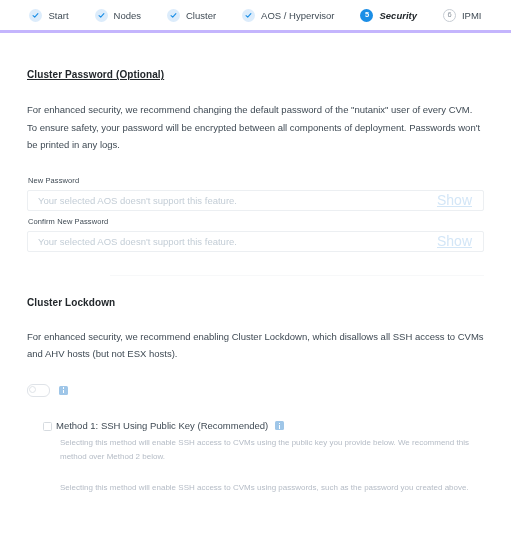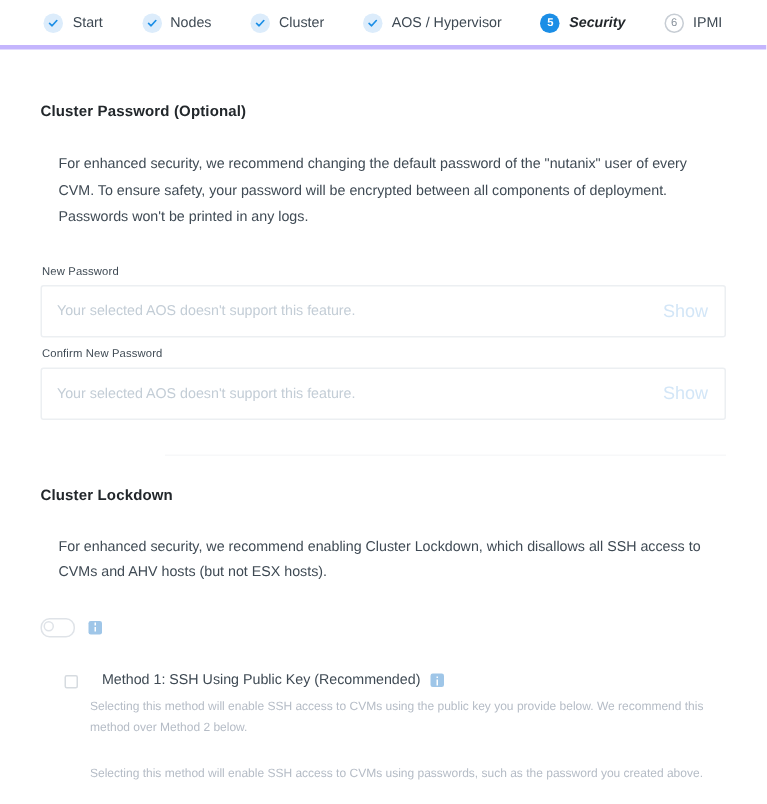--- a/index.html
+++ b/index.html
@@ -82,32 +82,32 @@
     font-size: 10px;
     font-weight: bold;
     color: #22272b;
     margin: 0;
     letter-spacing: 0.1px;
   }
   .body-text {
     font-size: 9.5px;
     line-height: 1.85;
     color: #3f4a54;
-    margin: 12px;
+    margin: 0;
   }
 
   .field-label {
     font-size: 7.5px;
     color: #3f4a54;
     margin: 0 0 5px 1px;
     letter-spacing: 0.1px;
   }
   .input-wrap {
     position: relative;
-    height: 35px;
+    height: 21px;
     border: 1px solid #eceff2;
     border-radius: 2px;
     background: #ffffff;
     display: flex;
     align-items: center;
     box-sizing: border-box;
   }
   .input-wrap input {
     border: 0;
     outline: 0;
@@ -117,25 +117,26 @@
     padding: 0 10px;
     font-family: "Liberation Sans", sans-serif;
     font-size: 9.5px;
     color: #3f4a54;
   }
   .input-wrap input::placeholder {
     color: #c3cdd6;
     opacity: 1;
   }
   .show-link {
-    font-size: 12px;
+    font-size: 14px;
     color: #d3e6f7;
     padding-right: 11px;
     white-space: nowrap;
     user-select: none;
+    text-decoration: underline;
   }
 
   .divider {
     height: 1px;
     background: #f7f8f9;
     margin-left: 83px;
     margin-right: 0px;
   }
 
   
@@ -202,21 +203,21 @@
     left: 3.7px;
   }
 
   
   .methods {
     padding-left: 16px;
   }
   .method-row {
     display: flex;
     align-items: flex-start;
-    gap: 16px;
+    gap: 4px;
   }
   .checkbox {
     width: 9px;
     height: 9px;
     border: 1px solid #d6dbe0;
     border-radius: 1.5px;
     background: #ffffff;
     flex: 0 0 auto;
     margin-top: 2px;
     cursor: pointer;
@@ -286,21 +287,21 @@
 
   <div class="step is-todo">
     <span class="step-badge todo">6</span>
     <span class="step-label">IPMI</span>
   </div>
 
 </div>
 
 <div class="content">
 
-  <h2 class="section-title" style="margin-top:36px;">Cluster Password (Optional)</h2>
+  <h2 class="section-title" style="margin-top:36px;text-decoration:underline;">Cluster Password (Optional)</h2>
 
   <p class="body-text" style="margin-top:21px;">For enhanced security, we recommend changing the default password of the "nutanix" user of every CVM. To ensure safety, your password will be encrypted between all components of deployment. Passwords won't be printed in any logs.</p>
 
   <div style="margin-top:22px;">
     <div class="field-label">New Password</div>
     <div class="input-wrap">
       <input type="text" disabled="" placeholder="Your selected AOS doesn't support this feature." style="">
       <span class="show-link">Show</span>
     </div>
   </div>

